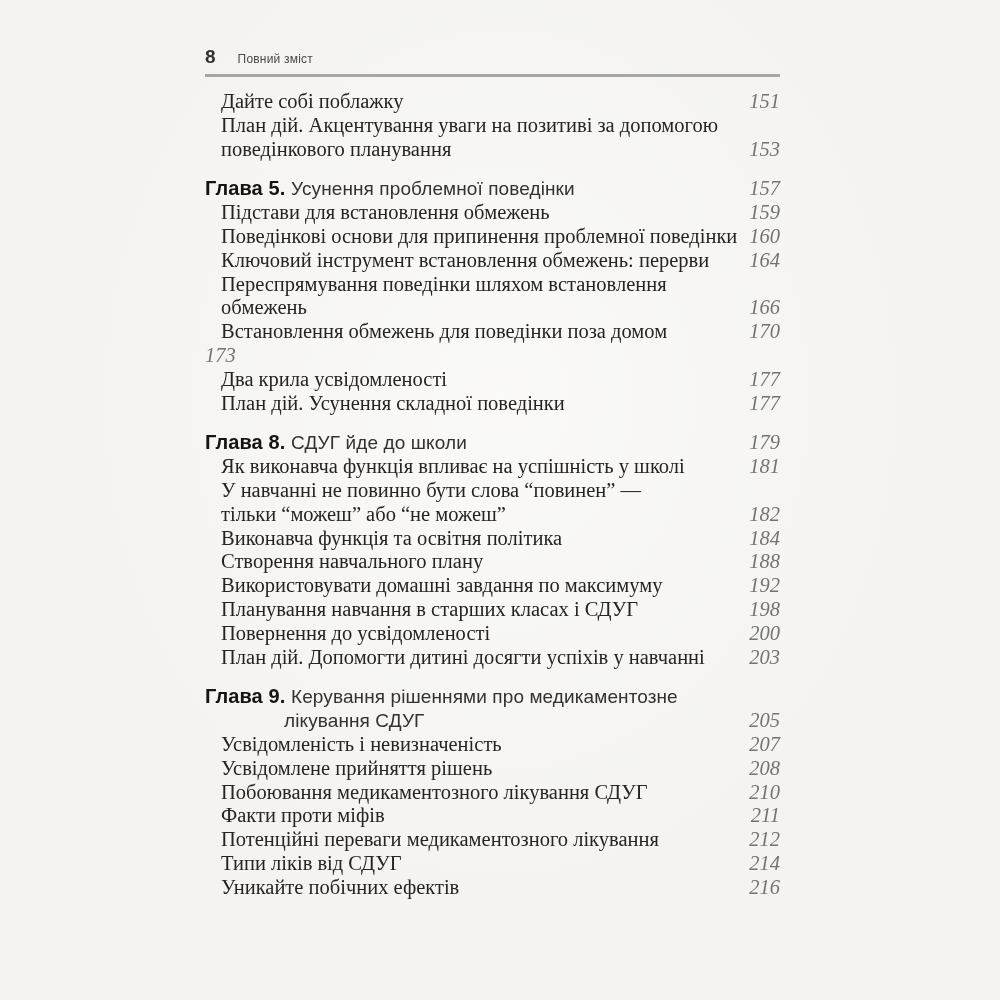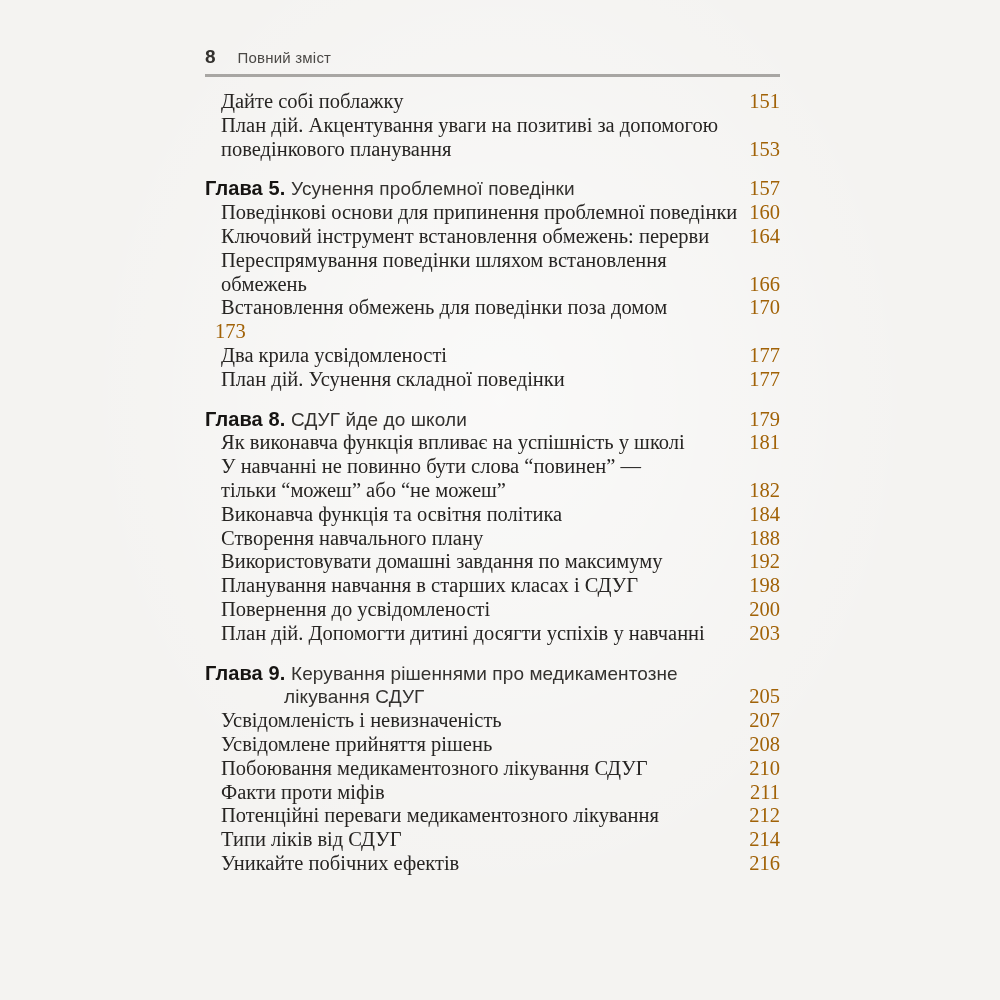--- a/index.html
+++ b/index.html
@@ -31,21 +31,21 @@
     padding-bottom: 6px;
     border-bottom: 3px solid #a8a6a3;
     margin-bottom: 13px;
   }
   .running-header .folio {
     font-size: 19px;
     font-weight: 600;
     color: #33312e;
   }
   .running-header .running-title {
-    font-size: 15px;
+    font-size: 12px;
     color: #4a4845;
     letter-spacing: 0.2px;
   }
   
   .toc-section { margin: 0; }
   .toc-section.with-chapter { margin-top: 16px; }
   .toc-line {
     display: flex;
     justify-content: space-between;
     align-items: baseline;
@@ -71,24 +71,25 @@
   .chapter-label {
     font-weight: 700;
     font-size: 20px;
     color: #161412;
   }
   .toc-line.chapter-cont .line-text {
     padding-left: 79px;
   }
   .page-num {
     flex: 0 0 auto;
-    margin-left: 10px;
+    margin-left: 0;
     font-family: "Liberation Serif", serif;
     font-size: 20.5px;
-    color: #a16207;
+    color: #737373;
+    font-style: italic;
   }
 </style>
 </head>
 <body>
 
 <div class="page">
   <div class="running-header">
     <span class="folio">8</span>
     <span class="running-title">Повний зміст</span>
   </div>
@@ -105,20 +106,24 @@
           <span class="line-text">поведінкового планування</span>
           <span class="page-num">153</span>
         </div>
       </div>
       <div class="toc-section with-chapter">
         <div class="toc-line chapter">
           <span class="line-text"><span class="chapter-label">Глава 5. </span>Усунення проблемної поведінки</span>
           <span class="page-num">157</span>
         </div>
         <div class="toc-line entry">
+          <span class="line-text">Підстави для встановлення обмежень</span>
+          <span class="page-num">159</span>
+        </div>
+        <div class="toc-line entry">
           <span class="line-text">Поведінкові основи для припинення проблемної поведінки</span>
           <span class="page-num">160</span>
         </div>
         <div class="toc-line entry">
           <span class="line-text">Ключовий інструмент встановлення обмежень: перерви</span>
           <span class="page-num">164</span>
         </div>
         <div class="toc-line entry">
           <span class="line-text">Переспрямування поведінки шляхом встановлення</span>
         </div>

